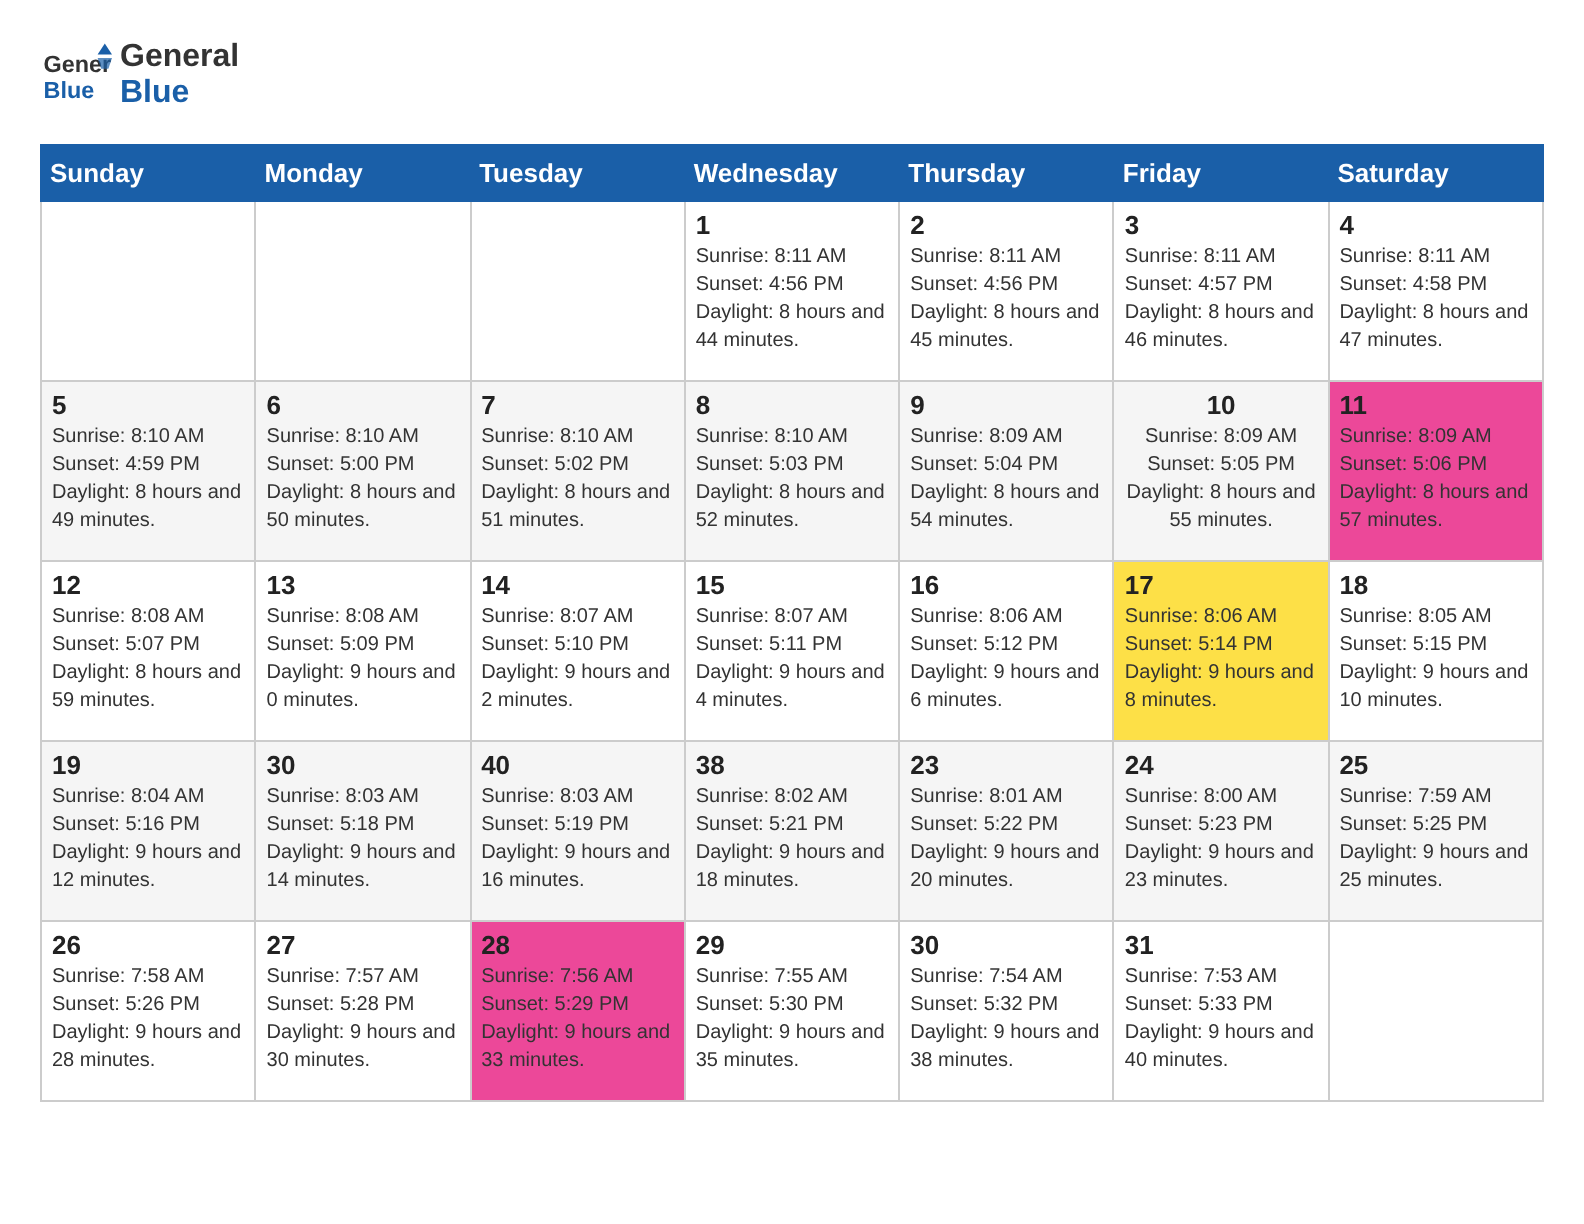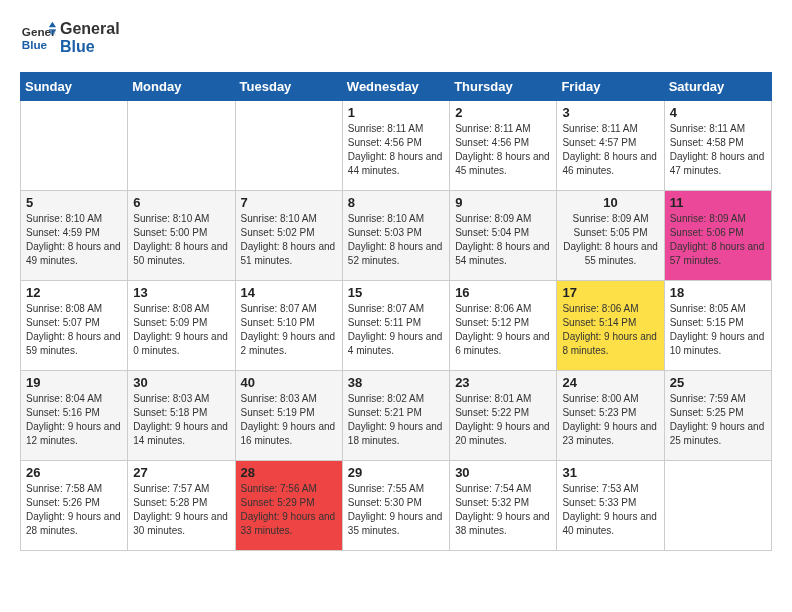--- a/index.html
+++ b/index.html
@@ -230,21 +230,21 @@
       </tr>
       <tr>
         <td style="background: rgb(255, 255, 255); margin-left: 24px;">
           <div class="day-number">26</div>
           <div class="day-info">Sunrise: 7:58 AM<br>Sunset: 5:26 PM<br>Daylight: 9 hours and 28 minutes.</div>
         </td>
         <td style="background: rgb(255, 255, 255);">
           <div class="day-number">27</div>
           <div class="day-info">Sunrise: 7:57 AM<br>Sunset: 5:28 PM<br>Daylight: 9 hours and 30 minutes.</div>
         </td>
-        <td style="background: #ef4444;">
+        <td style="background: #ec4899;">
           <div class="day-number">28</div>
           <div class="day-info">Sunrise: 7:56 AM<br>Sunset: 5:29 PM<br>Daylight: 9 hours and 33 minutes.</div>
         </td>
         <td style="background: rgb(255, 255, 255);">
           <div class="day-number">29</div>
           <div class="day-info">Sunrise: 7:55 AM<br>Sunset: 5:30 PM<br>Daylight: 9 hours and 35 minutes.</div>
         </td>
         <td style="background: rgb(255, 255, 255);">
           <div class="day-number">30</div>
           <div class="day-info">Sunrise: 7:54 AM<br>Sunset: 5:32 PM<br>Daylight: 9 hours and 38 minutes.</div>

